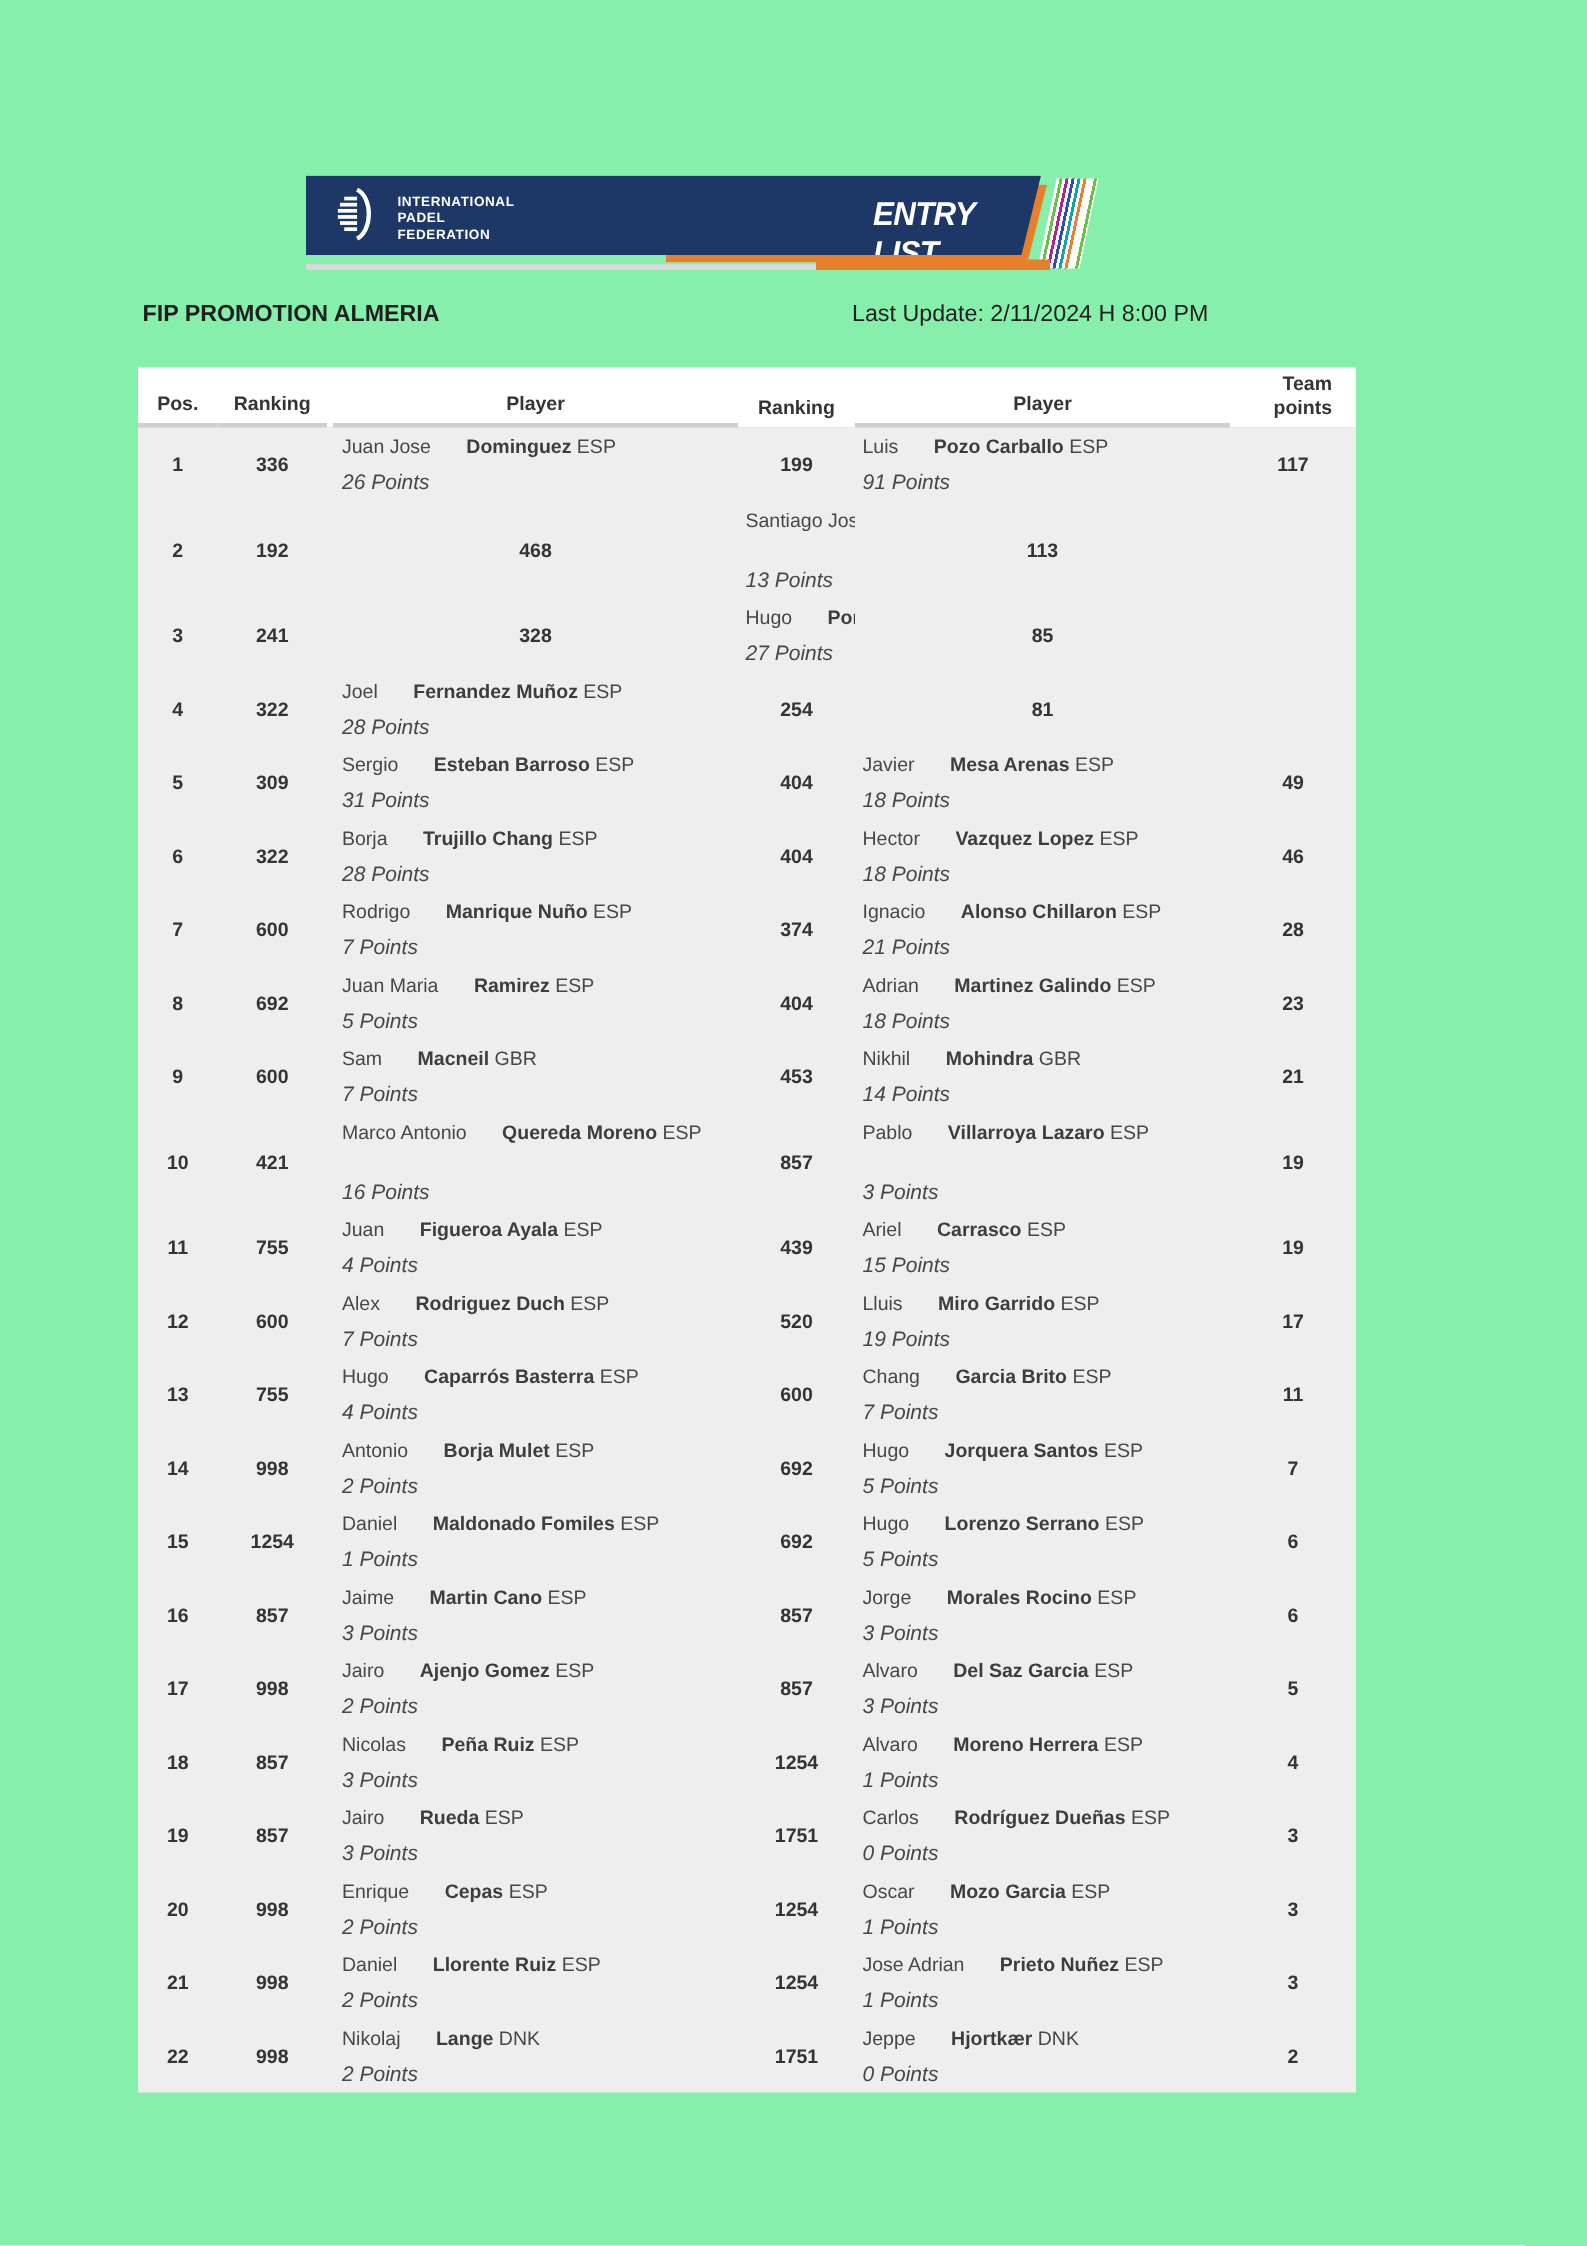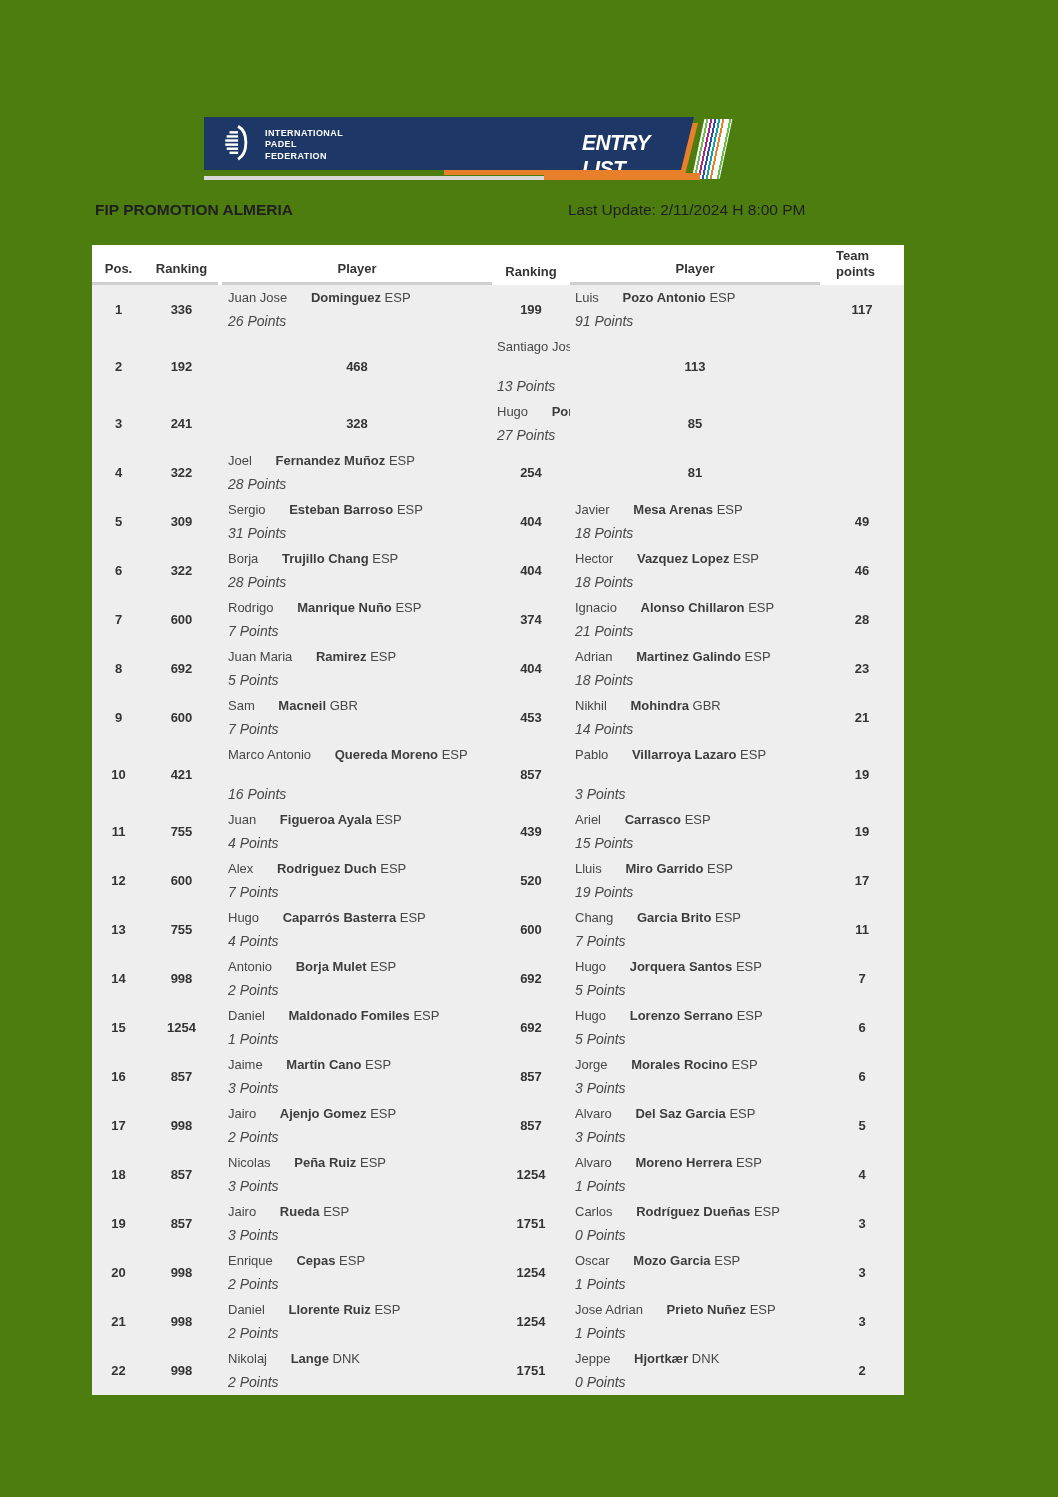--- a/index.html
+++ b/index.html
@@ -1,21 +1,21 @@
 <!DOCTYPE html>
 <html style="--navy: #1d3766; --orange: #e8802b; --table-bg: #eeeeee; --bar: #cfcfcf;"><head>
 <meta charset="utf-8">
 <style>
   :root{
     --navy:#1d3766; --orange:#e8802b; --table-bg:#eeeeee; --bar:#cfcfcf;
     --text:#474747; --strong:#343434;
   }
   *{box-sizing:border-box;}
   body{margin:0;background:#ffffff;font-family:"Liberation Sans",sans-serif;}
-  .page{position:relative;width:1058px;height:1497px;background:#4d7c0f;overflow:hidden;}
+  .page{position:relative;width:1058px;height:1497px;background:#86efac;overflow:hidden;}
 
   
   .banner{position:absolute;left:204px;top:117px;width:520px;height:66px;}
   .banner-orange{position:absolute;left:240px;top:6px;width:254px;height:52px;
     background:var(--orange);clip-path:polygon(0 0,100% 0,calc(100% - 13px) 100%,0 100%);}
   .banner-navy{position:absolute;left:0;top:0;width:490px;height:53px;background:var(--navy);
     clip-path:polygon(0 0,100% 0,calc(100% - 13px) 100%,0 100%);}
   .stripes{position:absolute;left:494px;top:2px;width:28px;height:60px;transform:skewX(-12deg);
     background:repeating-linear-gradient(90deg,
       #ffffff 0 2px,#6abf4b 2px 4px,#ffffff 4px 6px,#b5208f 6px 8px,#ffffff 8px 10px,
@@ -30,21 +30,21 @@
 
   
   .event-title{position:absolute;left:95px;top:201px;font-size:15.5px;font-weight:bold;color:#1f1f1f;}
   .last-update{position:absolute;left:568px;top:201px;font-size:15.5px;color:#1f1f1f;}
 
   
   .entry-table{position:absolute;left:92px;top:245px;width:812px;}
   .grid{display:grid;grid-template-columns:53px 73px 4px 270px 78px 250px 84px;}
   .thead{height:40px;background:#fff;}
   .th{display:flex;align-items:flex-end;justify-content:center;font-size:13px;font-weight:bold;
-    color:var(--strong);padding-bottom:5px;text-align:left;line-height:1.25;}
+    color:var(--strong);padding-bottom:5px;text-align:right;line-height:1.25;}
   .th.bar{border-bottom:3px solid var(--bar);}
   .th-team{width:52px;}
   .tbody{background:var(--table-bg);}
   .row{height:49px;}
   .row.tall{height:65px;}
   .num{display:flex;align-items:center;justify-content:center;font-size:13px;font-weight:bold;color:var(--strong);}
   .pcell{display:flex;flex-direction:column;justify-content:space-between;padding:5px 2px 5px 6px;overflow:hidden;}
   .pcell2{padding-left:5px;}
   .name{font-size:13px;color:var(--text);white-space:nowrap;}
   .name .fam{font-weight:bold;color:#3d3d3d;padding-left:20px;}
@@ -104,21 +104,21 @@
   <div class="grid row">
     <div class="num">1</div>
     <div class="num">336</div>
     <div></div>
     <div class="pcell">
       <div class="name"><span>Juan Jose</span> <span class="fam">Dominguez</span> <span>ESP</span></div>
       <div class="pts">26 Points</div>
     </div>
     <div class="num">199</div>
     <div class="pcell pcell2">
-      <div class="name"><span>Luis</span> <span class="fam">Pozo Antonio</span> <span>ESP</span></div>
+      <div class="name"><span>Luis</span> <span class="fam">Pozo Carballo</span> <span>ESP</span></div>
       <div class="pts">91 Points</div>
     </div>
     <div class="num">117</div>
   </div>
 
   <div class="grid row tall">
     <div class="num">2</div>
     <div class="num">192</div>
     <div></div>
     <div class="num">468</div>

